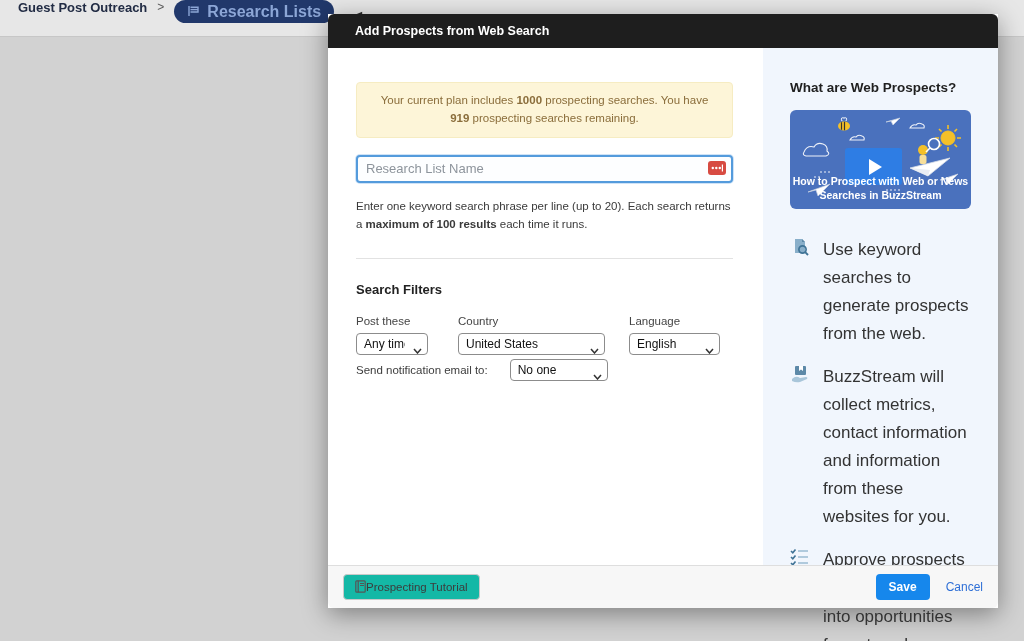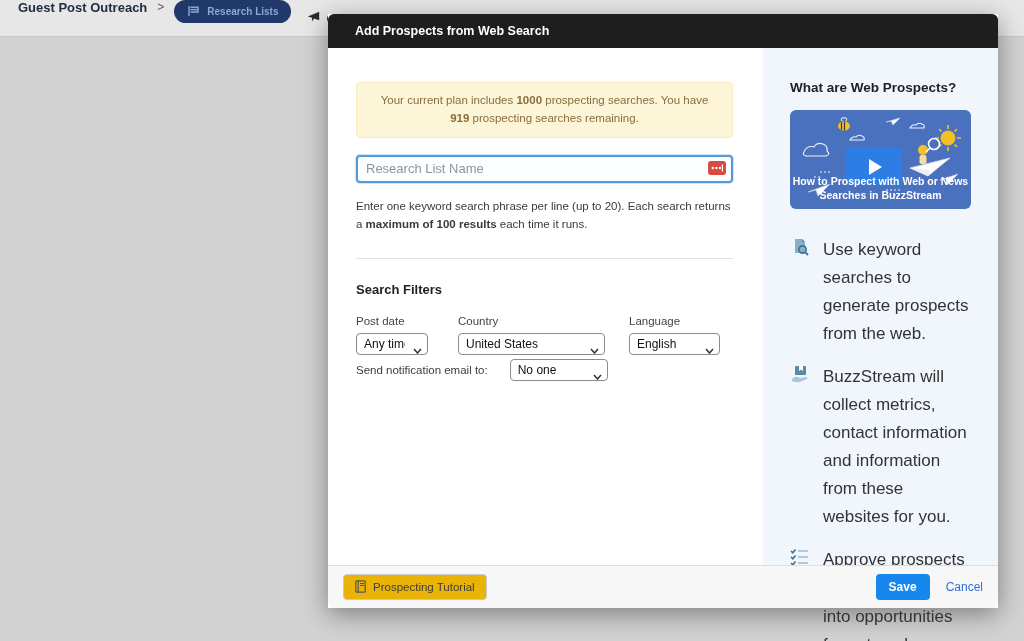--- a/index.html
+++ b/index.html
@@ -9,21 +9,21 @@
   
   .topbar {
     height:37px; background:#e7e7e7; border-bottom:1px solid #c7c7c7;
     display:flex; padding-left:18px; gap:8px;
   }
   .crumb-root { font-size:13px; font-weight:bold; color:#222c44; }
   .crumb-sep { font-size:12px; color:#5a5a5a; margin:0 2px; }
   .crumb-pill {
     background:#21386b; color:#8ca6d6; border-radius:13px; height:23px;
     display:flex; align-items:center; gap:7px; padding:0 13px;
-    font-size:10px; font-weight:bold; cursor:pointer;
+    font-size:16px; font-weight:bold; cursor:pointer;
   }
   .crumb-next { display:flex; align-items:center; gap:6px; margin-left:8px;
     font-size:13px; font-weight:bold; color:#242424; cursor:pointer; }
 
   
   .modal {
     position:absolute; left:328px; top:14px; width:670px; height:594px;
     background:#ffffff; border-radius:0;
     box-shadow:0 6px 24px rgba(0,0,0,0.4);
     display:flex; flex-direction:column;
@@ -114,21 +114,21 @@
   .bullet-icon { flex:0 0 20px; padding-top:1px; }
   .bullet-text { font-size:17px; color:#333; line-height:1.65; width:150px; }
 
   
   .modal-footer {
     flex:0 0 43px; background:#f7f7f7; border-top:1px solid #dedede;
     border-radius:0 0 6px 6px; display:flex; align-items:center;
     justify-content:space-between; padding:0 15px;
   }
   .tutorial-btn {
-    display:flex; align-items:center; gap:7px; background:#eab308;
+    display:flex; align-items:center; background:#14b8a6;
     border:1px solid #c9c9c9; border-radius:4px; height:26px; padding:0 11px;
     font-size:11.5px; color:#3c3c3c; cursor:pointer;
     font-family:"Liberation Sans", sans-serif;
   }
   .footer-right { display:flex; align-items:center; gap:16px; }
   .save-btn {
     background:#1687ec; color:#ffffff; border:none; border-radius:4px;
     height:26px; padding:0 13px; font-size:12px; font-weight:bold;
     cursor:pointer; font-family:"Liberation Sans", sans-serif;
   }
@@ -188,21 +188,21 @@
         <span>Enter one keyword search phrase per line (up to 20). Each search returns a </span><b>maximum of 100 results</b><span> each time it runs.</span>
       </div>
 
 
       <div class="divider"></div>
 
       <div class="filters-heading">Search Filters</div>
 
       <div class="filter-row">
         <div class="filter-col" style="width:72px;">
-          <span class="filter-label">Post date</span>
+          <span class="filter-label">Post these</span>
           <span class="sel-wrap" style="width:72px;">
             <select class="sel">
               <option>Any time</option>
             </select>
             <span class="sel-chevron">
               <svg width="9" height="6" viewBox="0 0 9 6">
                   <polyline points="1,1 4.5,5 8,1" fill="none" stroke="#333" stroke-width="1.5"></polyline>
                 </svg>
             </span>
           </span>

